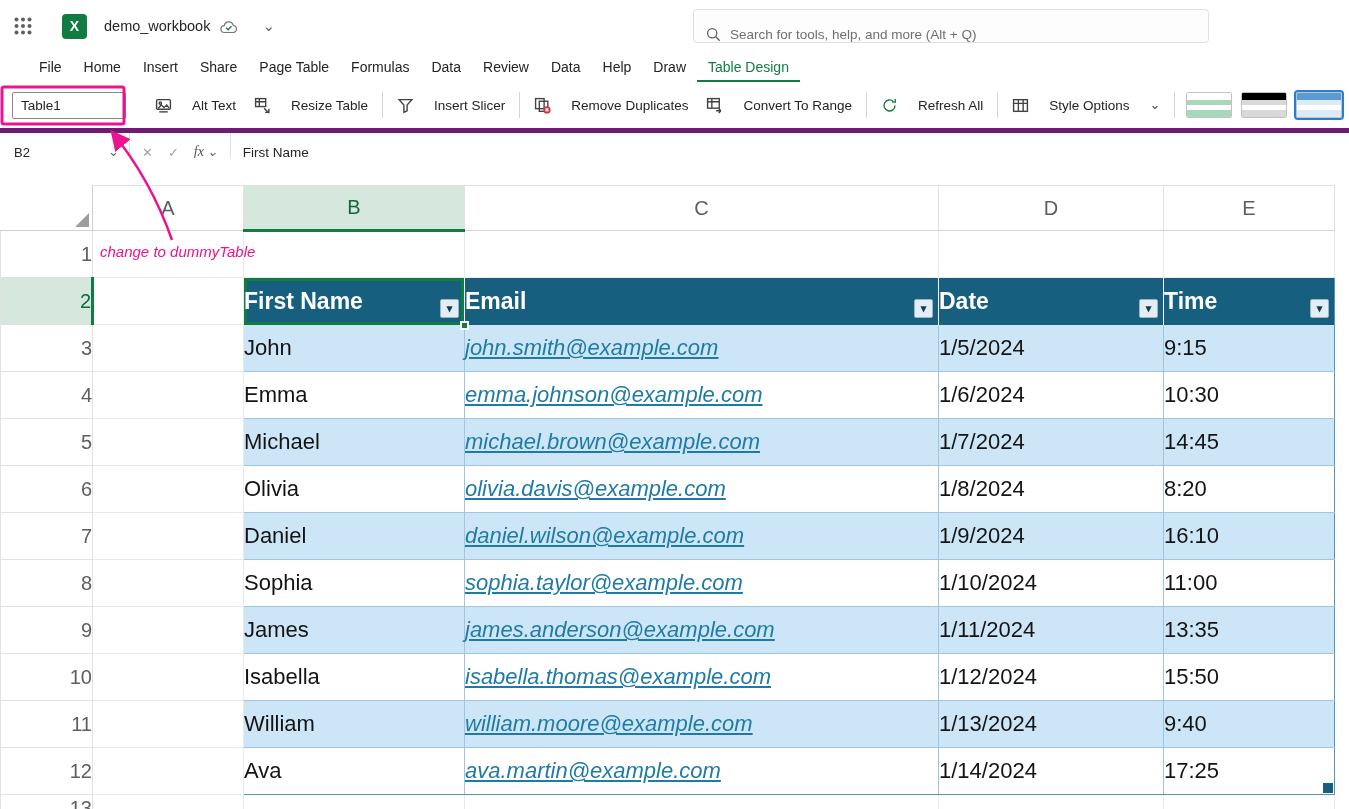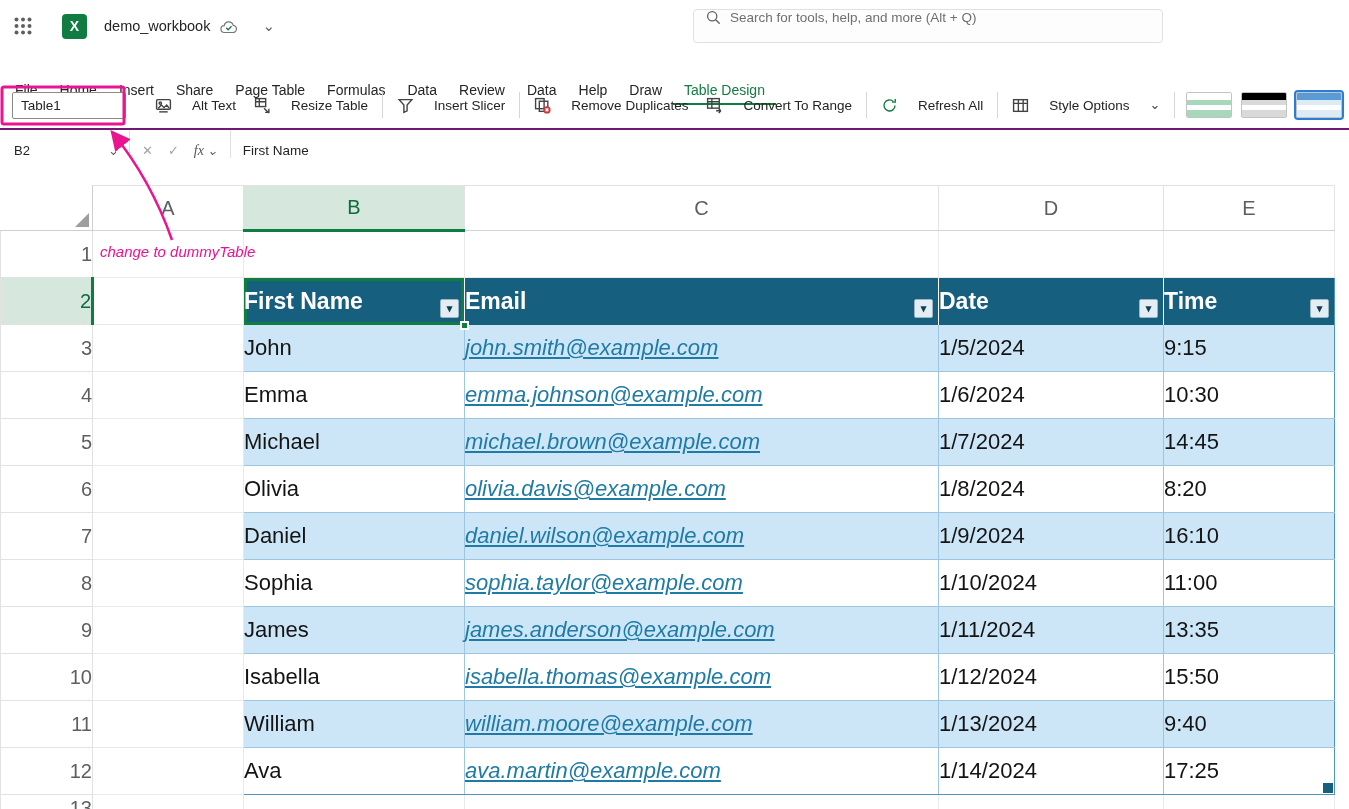--- a/index.html
+++ b/index.html
@@ -8,46 +8,46 @@
           --header-bg:#175f7e; --band:#cde6f7; --link:#1f7ba6; --tbl-border:#9fc6e0;
           --tbl-outer:#4e94bd; --green:#107c41; --pink:#eb1490; }
 
   
   .topbar { position:absolute; top:0; left:0; right:0; height:52px; display:flex; align-items:center; background:#fff; }
   .waffle-btn { margin-left:10px; border:none; background:transparent; width:26px; height:26px; display:flex; align-items:center; justify-content:center; cursor:pointer; }
   .xlogo { width:25px; height:25px; margin-left:26px; background:#107c41; border-radius:4px; color:#fff; font-weight:bold; font-size:14px; display:flex; align-items:center; justify-content:center; }
   .doc-title { margin-left:17px; font-size:14.5px; color:#242424; }
   .cloud { margin-left:10px; }
   .title-chevron { margin-left:24px; color:#616161; font-size:15px; line-height:10px; }
-  .search { position:absolute; left:693px; top:9px; width:470px; height:34px; border:1px solid #e0e0e0; background:#fdfdfd; border-radius:4px; display:flex; align-items:flex-start; padding-left:12px; gap:9px; }
+  .search { position:absolute; left:693px; top:9px; width:516px; height:34px; border:1px solid #e0e0e0; background:#fdfdfd; border-radius:4px; display:flex; align-items:flex-end; padding-left:12px; gap:9px; }
   .search input { flex:1; border:none; outline:none; background:transparent; font-size:13.5px; color:#242424; font-family:"Liberation Sans", sans-serif; }
   .search input::placeholder { color:#6f6f6f; }
 
   
-  .menubar { position:absolute; top:52px; left:0; right:0; height:30px; display:flex; align-items:flex-end; padding-left:4px;margin-top:23px; }
+  .menubar { position:absolute; top:52px; left:0; right:0; height:30px; display:flex; align-items:flex-end; padding-left:28px; }
   .mtab { padding:0 11px 7px; font-size:14px; color:#242424; cursor:pointer; white-space:nowrap; }
   .mtab.active { color:#127c42; border-bottom:2px solid #127c42; padding-bottom:5px; }
 
   
   .ribbon { position:absolute; top:82px; left:8px; right:0; height:46px; display:flex; align-items:center; padding-left:4px; overflow:hidden; white-space:nowrap; }
   .tname { width:114px; height:27px; border:1px solid #8a8a8a; border-radius:2px; padding-left:8px; font-size:13.5px; color:#242424; margin-right:20px; font-family:"Liberation Sans", sans-serif; }
   .rbtn { display:flex; align-items:center; gap:20px; padding:0 9px; height:32px; border:none; background:transparent; border-radius:4px; font-size:13.5px; color:#242424; cursor:pointer; font-family:"Liberation Sans", sans-serif; flex:0 0 auto; }
   .ric { width:17px; height:17px; stroke:#424242; fill:none; stroke-width:1.3; }
   .rsep { width:1px; height:26px; background:#d6d6d6; margin:0 5px; flex:0 0 auto; }
   .chev-sm { color:#424242; font-size:13px; line-height:8px; }
   .gallery { display:flex; gap:9px; margin-left:6px; align-items:center; flex:0 0 auto; }
   .thumb { width:46px; height:26px; border:1px solid #c3c3c3; border-radius:2px; display:flex; flex-direction:column; overflow:hidden; background:#fff; cursor:pointer; }
   .thumb.selected { outline:2px solid #2b7cd3; }
   .t-h { height:7px; background:var(--h,#ccc); }
   .t-b1 { height:5px; background:var(--b,#eee); }
   .t-w { height:5px; background:#fff; }
   .t-b2 { flex:1; background:var(--b,#eee); }
 
   
-  .fbar { position:absolute; top:128px; left:0; right:0; height:44px; border-top:2px solid #701a75; border-bottom:1px solid #e1e1e1; display:flex; align-items:center; background:#fff; }
+  .fbar { position:absolute; top:128px; left:0; right:0; height:44px; border-top:5px solid #701a75; border-bottom:1px solid #e1e1e1; display:flex; align-items:center; background:#fff; }
   .namebox { width:130px; height:100%; display:flex; align-items:center; justify-content:space-between; padding:0 10px 0 14px; border-right:1px solid #e1e1e1; font-size:13px; color:#242424; cursor:pointer; }
   .nb-chev { color:#616161; font-size:13px; line-height:8px; }
   .ficons { display:flex; align-items:center; gap:15px; padding:0 12px; }
   .fic { color:#a3a3a3; font-size:13px; cursor:pointer; background:none; border:none; font-family:"Liberation Sans", sans-serif; }
   .fx { color:#555; font-style:italic; font-family:"Liberation Serif", serif; font-size:14px; display:flex; align-items:center; gap:3px; }
   .fcontent { border-left:1px solid #e1e1e1; align-self:stretch; display:flex; align-items:center; padding-left:12px; font-size:13.5px; color:#242424; flex:1; }
 
   
   .sheet { position:absolute; top:158px; left:0; right:0; bottom:0; overflow:hidden; background:#fff; }
   .grid { position:absolute; top:27px; left:0; border-collapse:collapse; table-layout:fixed; }

